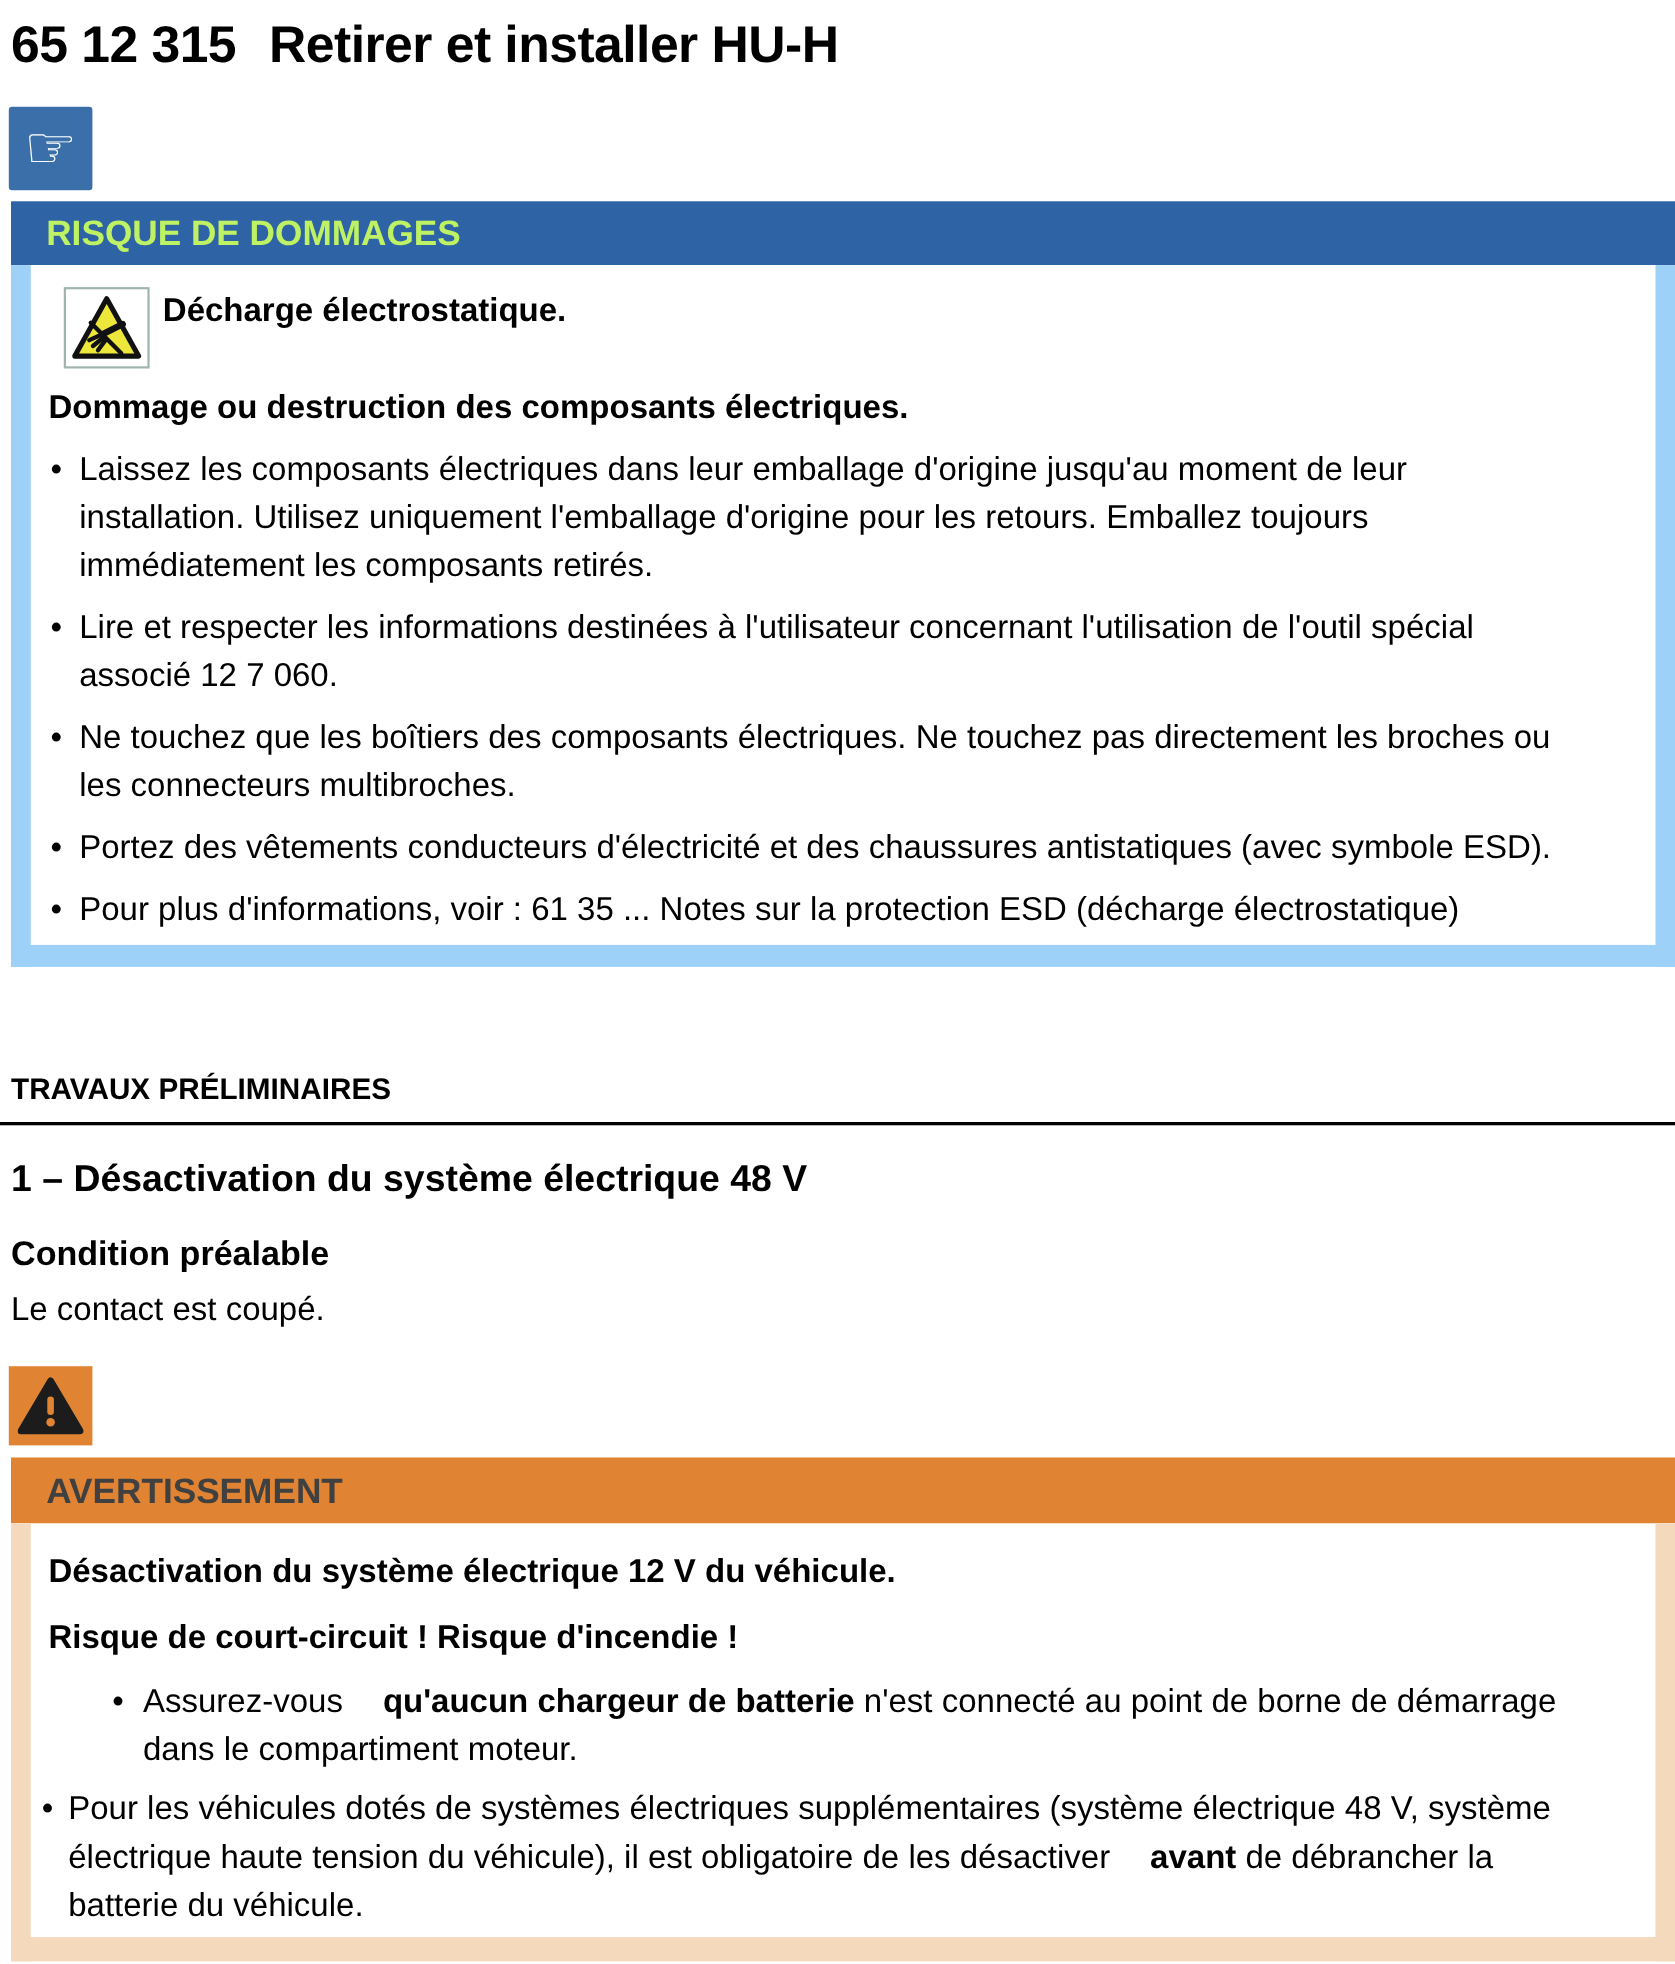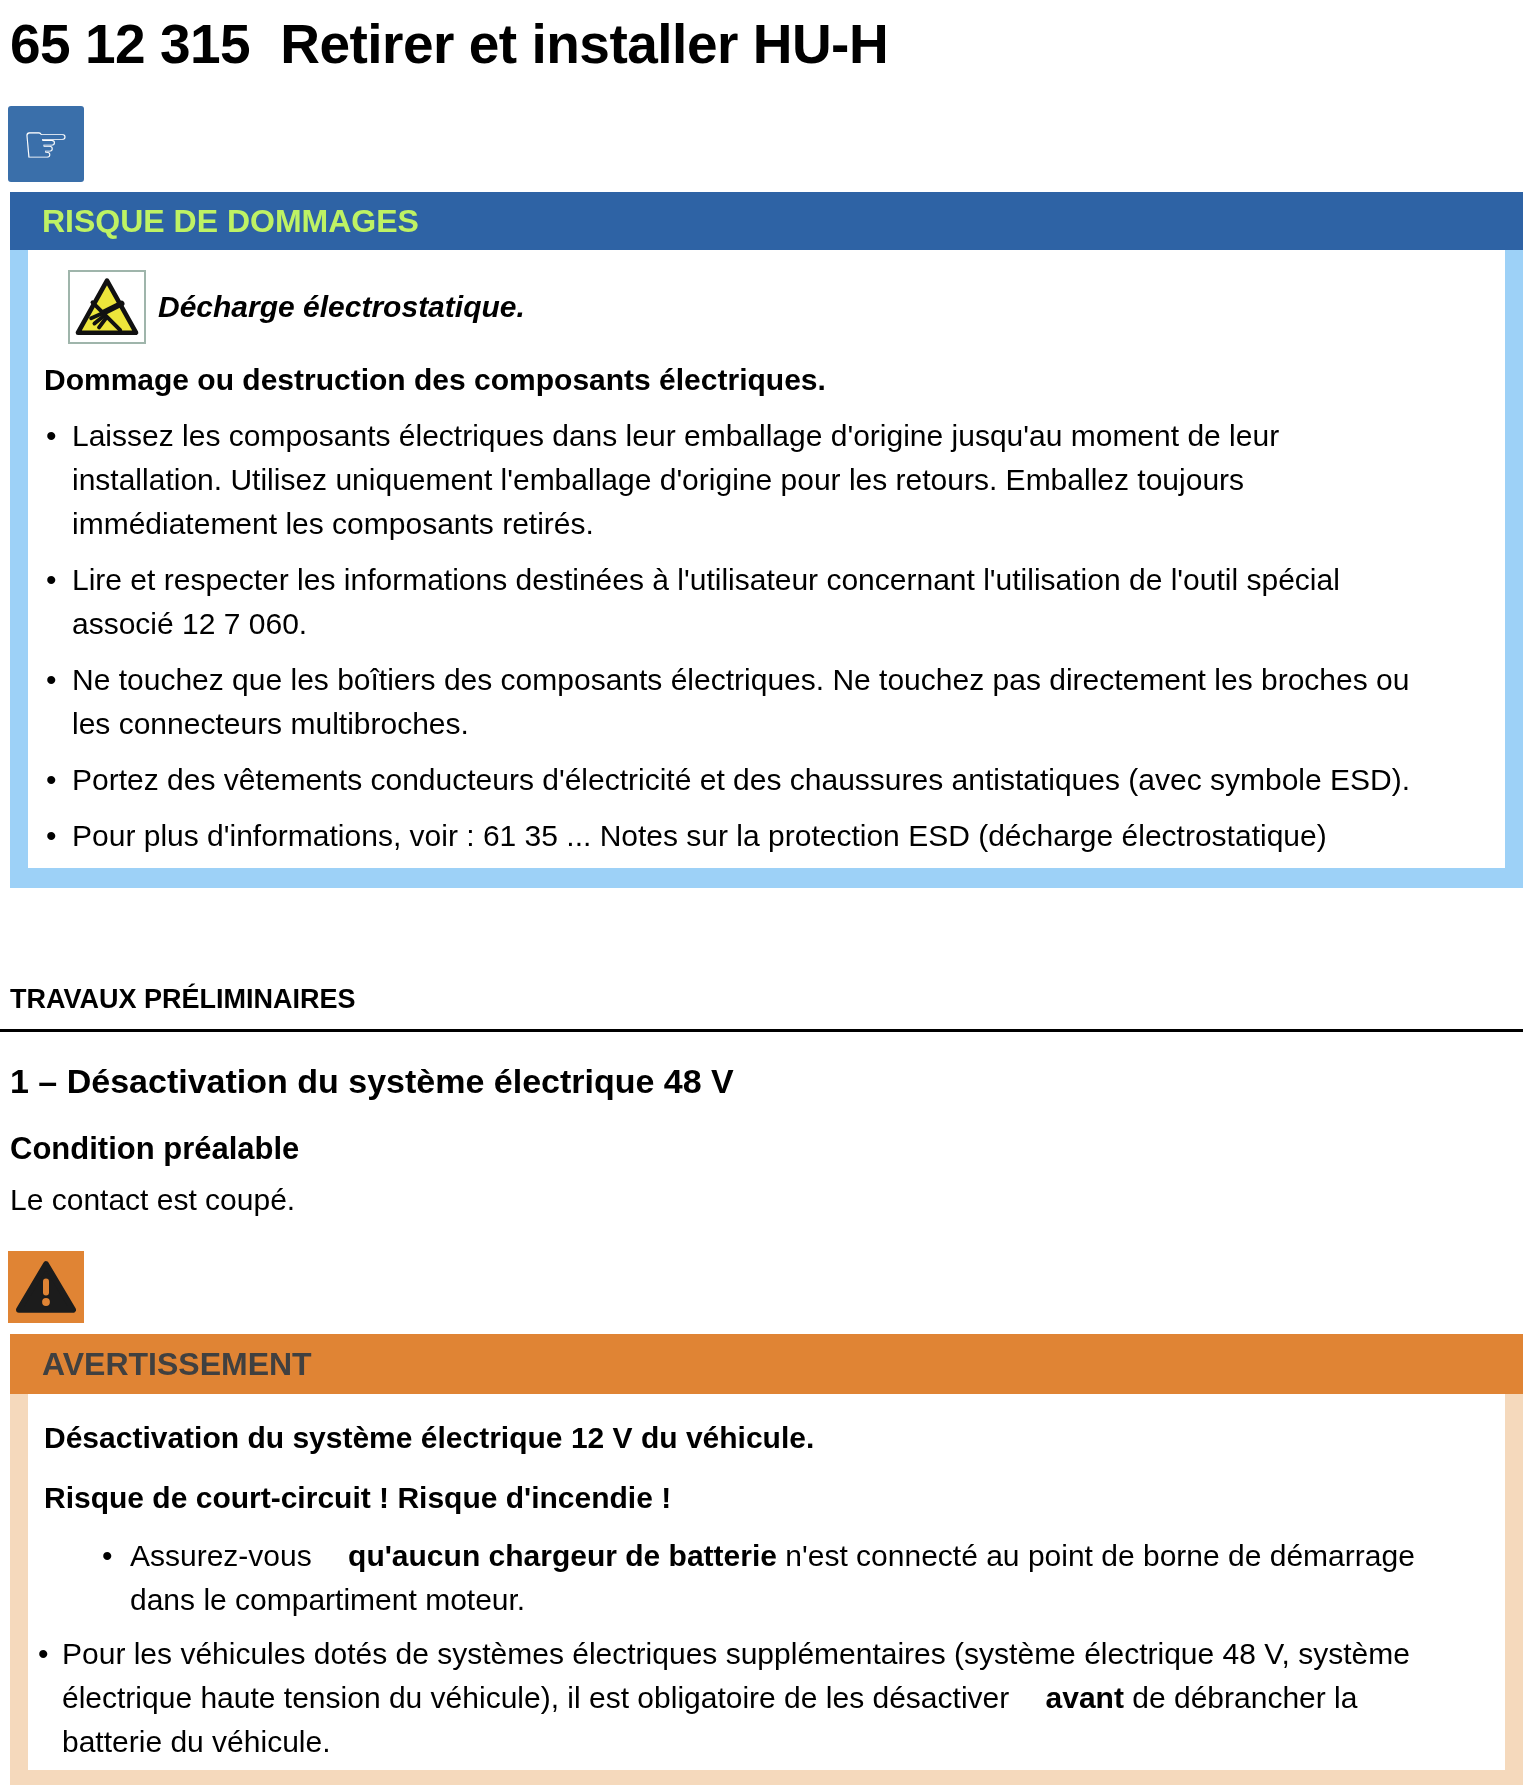--- a/index.html
+++ b/index.html
@@ -17,21 +17,21 @@
     width:1523px;
     min-height:1785px;
     background:#ffffff;
     color:var(--text_black);
     font-family:"Liberation Sans", sans-serif;
     -webkit-font-smoothing:antialiased;
   }
   
   .page-title{
     margin:12px 0 0 10px;
-    font-size:55px;
+    font-size:47px;
     font-weight:bold;
     letter-spacing:-0.5px;
     white-space:nowrap;
   }
   .page-title .title-text{margin-left:30px;}
   
   .pointer-icon{
     margin:30px 0 0 8px;
     width:76px;height:76px;
     background:var(--icon_blue);
@@ -58,21 +58,21 @@
   .damage-box .box-content{
     background:#ffffff;
     border-left:18px solid var(--light_blue);
     border-right:18px solid var(--light_blue);
     border-bottom:20px solid var(--light_blue);
     padding:16px 70px 10px 16px;
     font-size:30px;
     line-height:44px;
   }
   
-  .esd-row{display:flex;align-items:center;margin:4px 0 0 24px;font-style:italic;}
+  .esd-row{display:flex;align-items:flex-start;margin:4px 0 0 14px;}
   .esd-icon-frame{
     width:78px;height:74px;
     border:2px solid #9fb5ab;
     background:#ffffff;
     display:flex;align-items:center;justify-content:center;
     flex:0 0 auto;
   }
   .esd-row .esd-label{font-weight:bold;margin-left:12px;}
   .bold-line{font-weight:bold;margin-top:14px;}
   

